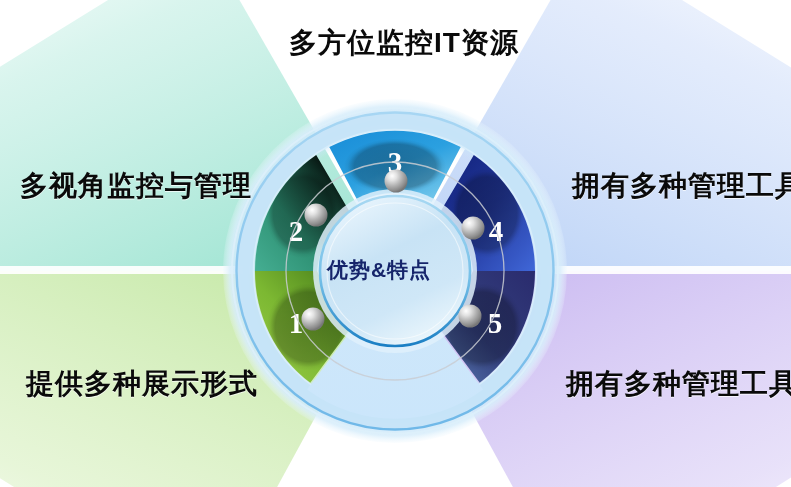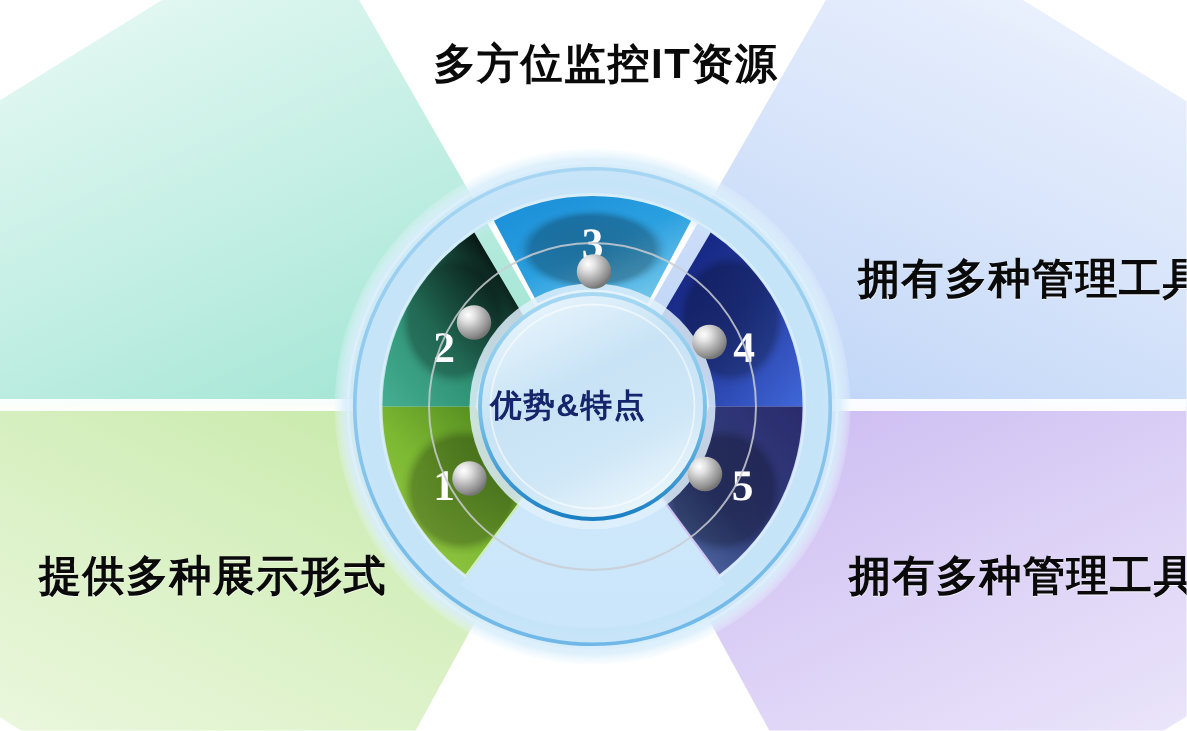--- a/index.html
+++ b/index.html
@@ -221,17 +221,18 @@
         <circle cx="473" cy="228" r="11.5" fill="url(#sphereGrad)"></circle>
         <circle cx="470" cy="316" r="11.5" fill="url(#sphereGrad)"></circle>
       </g>
 
     </g>
   </svg>
 
   <div class="center-text">优势&amp;特点</div>
 
   <div class="label" id="lbl-top">多方位监控IT资源</div>
+  <div class="label" id="lbl-left-top">多视角监控与管理</div>
   <div class="label" id="lbl-right-top">拥有多种管理工具</div>
   <div class="label" id="lbl-left-bottom">提供多种展示形式</div>
   <div class="label" id="lbl-right-bottom">拥有多种管理工具</div>
 
 </div>
 
 </body></html>

